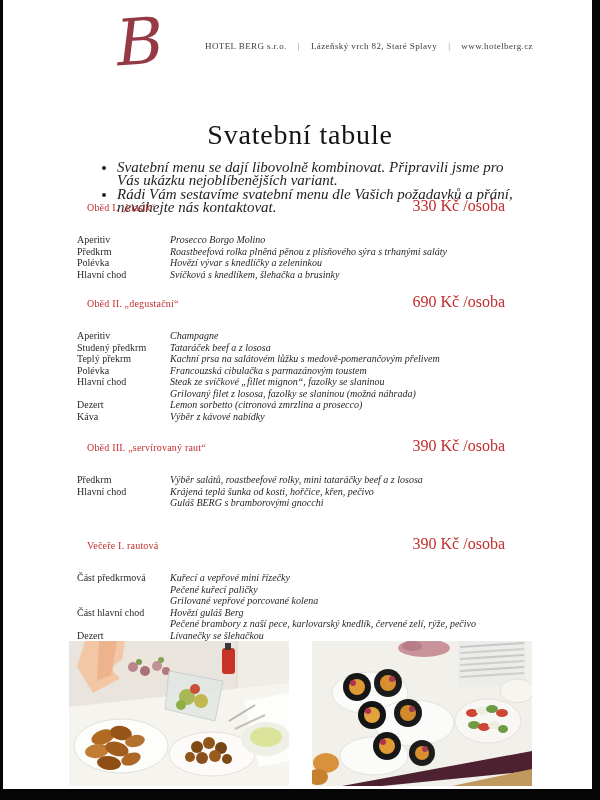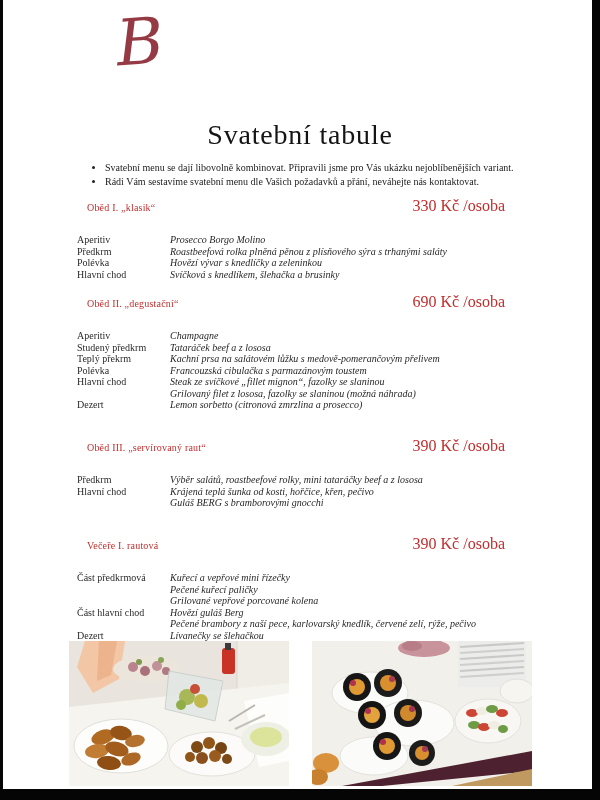--- a/index.html
+++ b/index.html
@@ -27,22 +27,22 @@
   
   .doc-title{
     position:absolute;left:0;top:119px;width:600px;text-align:center;
     font-size:28px;letter-spacing:.8px;color:#141414;
   }
 
   
   .intro{position:absolute;left:88px;top:161px;width:440px;}
   .intro ul{margin:0;padding-left:17px;}
   .intro li{
-    font-size:10px;line-height:13px;color:#222;
-    margin:0 0 1px 0;
+    font-size:15px;font-style:italic;line-height:13px;color:#222;
+    margin:0 0 1px 12px;
   }
 
   
   .section{position:absolute;left:77px;width:428px;}
   .sec-head{display:flex;justify-content:space-between;align-items:baseline;}
   .sec-title{font-size:10px;color:#c22e2e;letter-spacing:.2px;margin-left:10px;}
   .sec-price{font-size:16px;color:#c22e2e;white-space:nowrap;}
   .rows{margin-top:19px;}
   .menu-row{display:flex;font-size:10px;line-height:11.5px;}
   .row-label{flex:0 0 93px;color:#2a2a2a;}
@@ -53,20 +53,23 @@
   .photo-left{left:69px;}
   .photo-right{left:312px;}
   .photo svg{display:block;}
 </style>
 </head>
 <body>
 
 <div class="stage">
 
   <div class="logo">B</div>
+  <div class="header-line">
+    <span>HOTEL BERG s.r.o.</span><span class="sep">|</span><span>Lázeňský vrch 82, Staré Splavy</span><span class="sep">|</span><span>www.hotelberg.cz</span>
+  </div>
 
   <div class="doc-title">Svatební tabule</div>
 
   <div class="intro">
     <ul>
         <li>Svatební menu se dají libovolně kombinovat. Připravili jsme pro Vás ukázku nejoblíbenějších variant.</li>
         <li>Rádi Vám sestavíme svatební menu dle Vašich požadavků a přání, neváhejte nás kontaktovat.</li>
       </ul>
   </div>
 
@@ -133,20 +136,24 @@
   <div class="menu-row">
     <span class="row-label"></span>
     <span class="row-text">Grilovaný filet z lososa, fazolky se slaninou (možná náhrada)</span>
   </div>
 
   <div class="menu-row">
     <span class="row-label">Dezert</span>
     <span class="row-text">Lemon sorbetto (citronová zmrzlina a prosecco)</span>
   </div>
 
+  <div class="menu-row">
+    <span class="row-label">Káva</span>
+    <span class="row-text">Výběr z kávové nabídky</span>
+  </div>
 </div>
   </div>
 
   <div class="section" style="top: 437px;">
     <div class="sec-head">
       <span class="sec-title">Oběd III. „servírovaný raut“</span>
       <span class="sec-price">390 Kč /osoba</span>
     </div>
     <div class="rows">
   <div class="menu-row">

